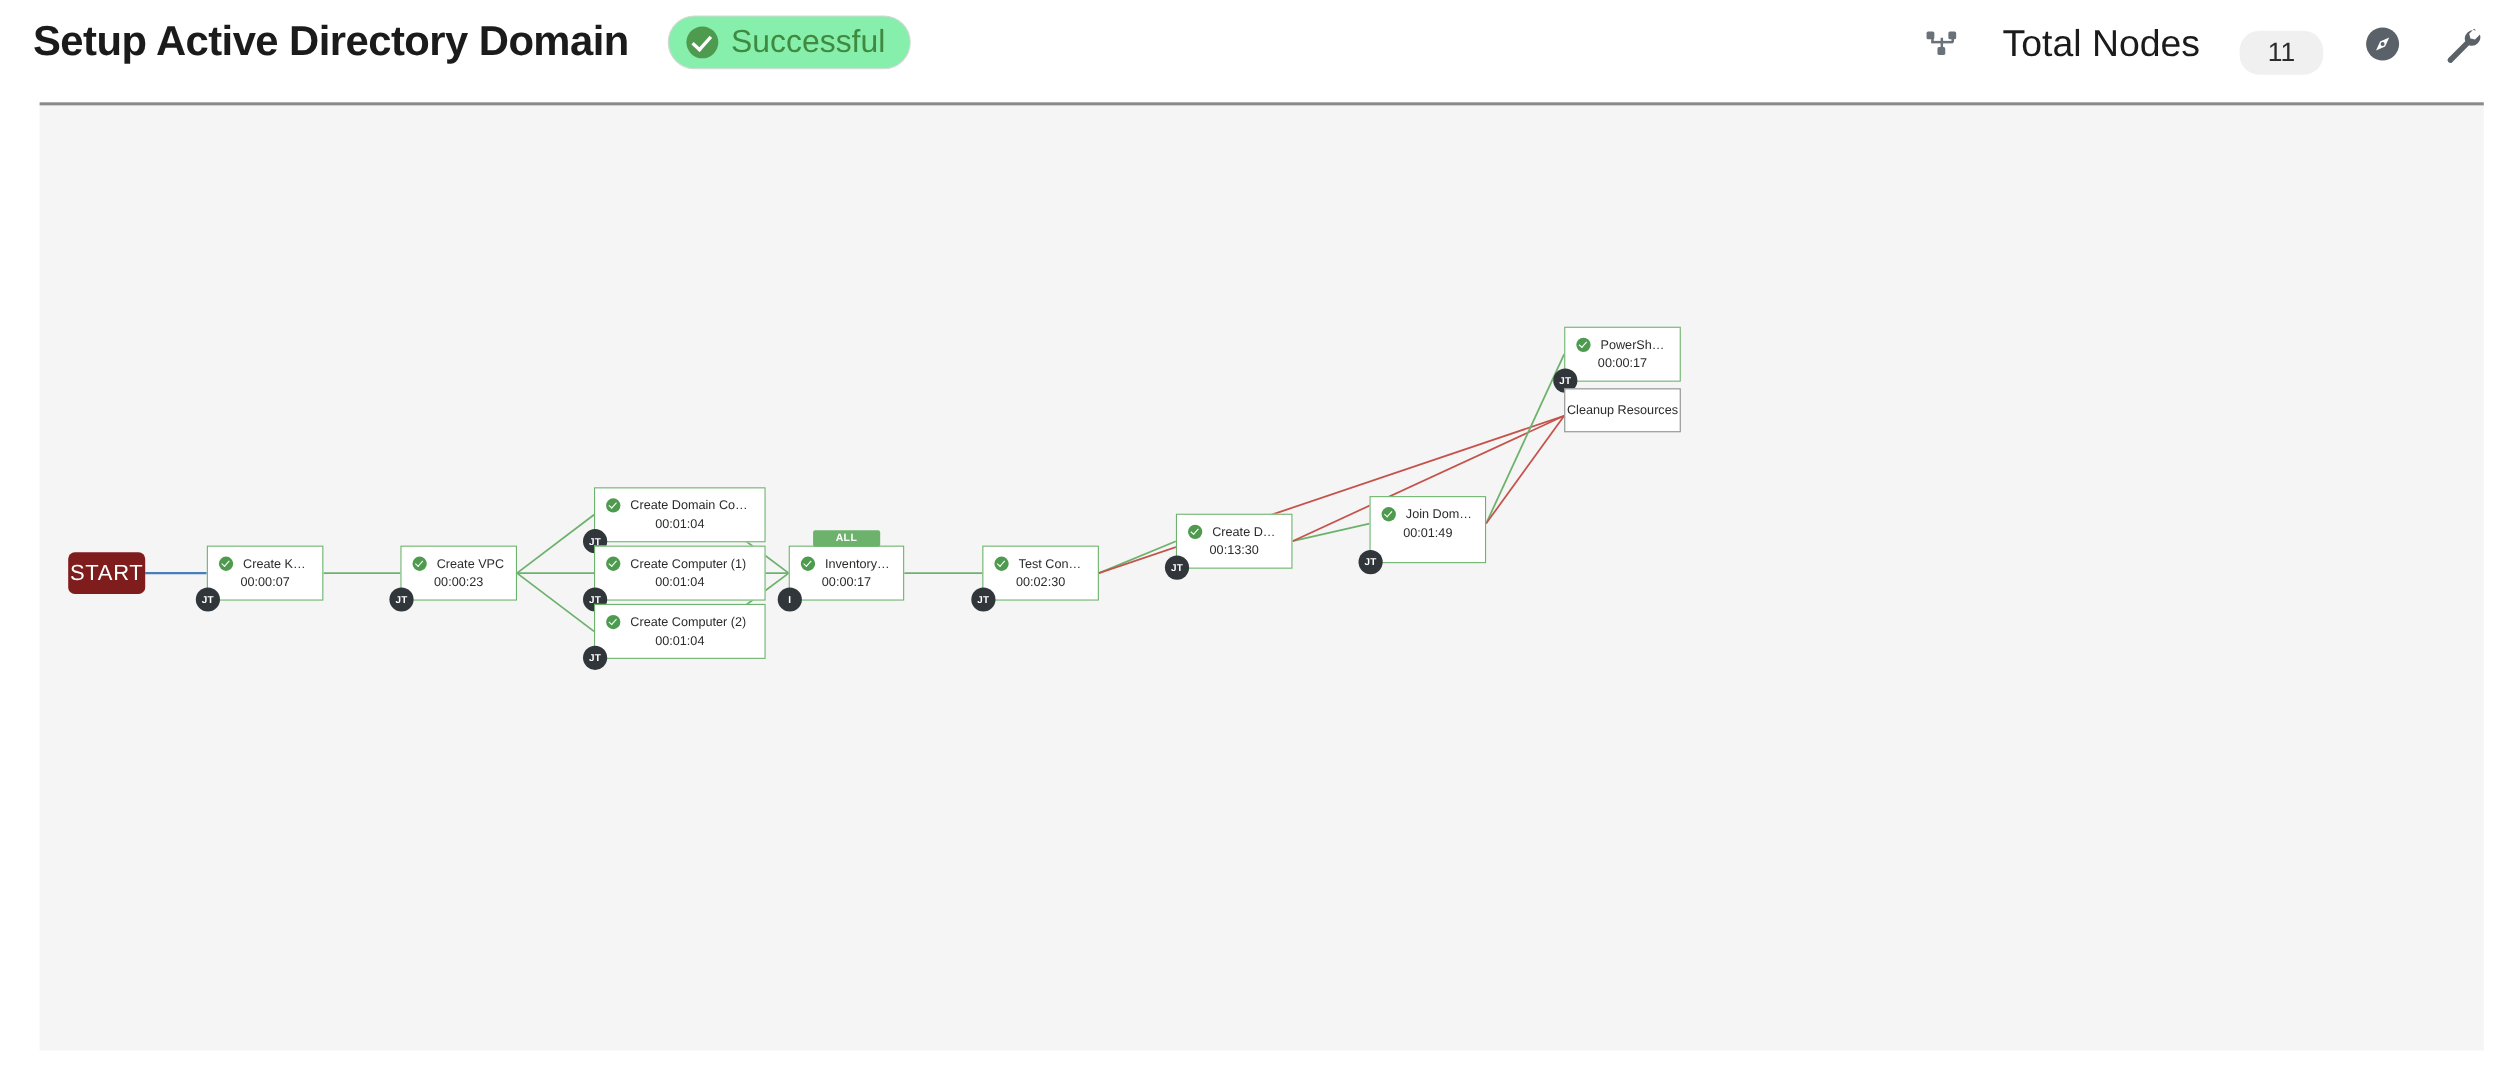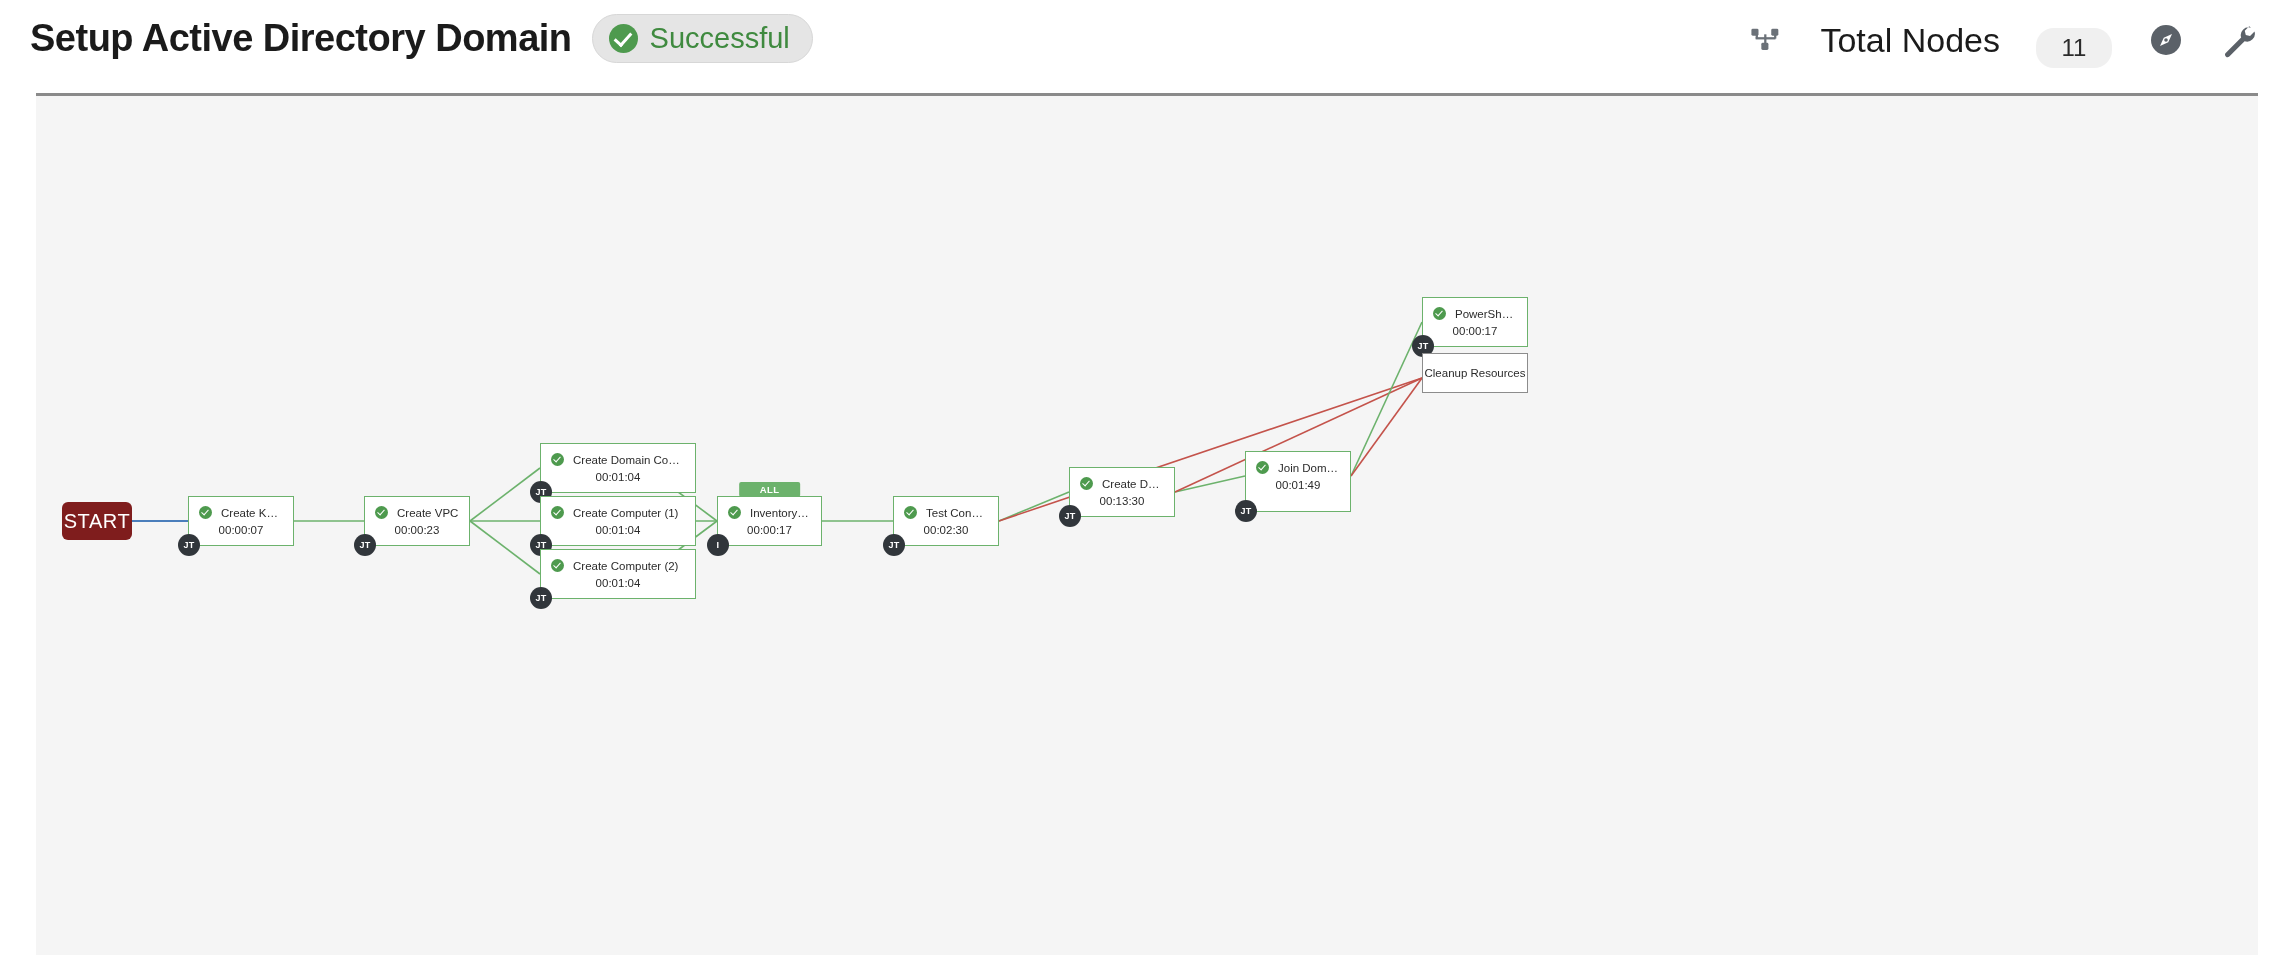--- a/index.html
+++ b/index.html
@@ -11,30 +11,30 @@
     position:relative;
   }
 
   
   #header{
     position:absolute;left:0;top:0;width:2290px;height:95px;
     background:#ffffff;
   }
   #header-left{
     position:absolute;left:30px;top:14px;
-    display:flex;align-items:center;gap:20px;
+    display:flex;align-items:center;gap:35px;
   }
   #page-title{
     font-size:38px;font-weight:bold;color:#1b1b1b;
     letter-spacing:-0.5px;white-space:nowrap;
   }
   #status-badge{
     display:flex;align-items:center;gap:12px;
     border:1px solid #d7d7d7;border-radius:26px;
-    padding:7px 22px 7px 16px;background:#e5e5e5;
+    padding:7px 22px 7px 16px;background:#86efac;
   }
   #status-badge .badge-text{
     font-size:29px;color:#3f8a3f;white-space:nowrap;
   }
   .check-circle{
     width:29px;height:29px;border-radius:50%;
     background:#4e9a4e;position:relative;flex:none;
     display:inline-block;
   }
   .check-circle::after{

